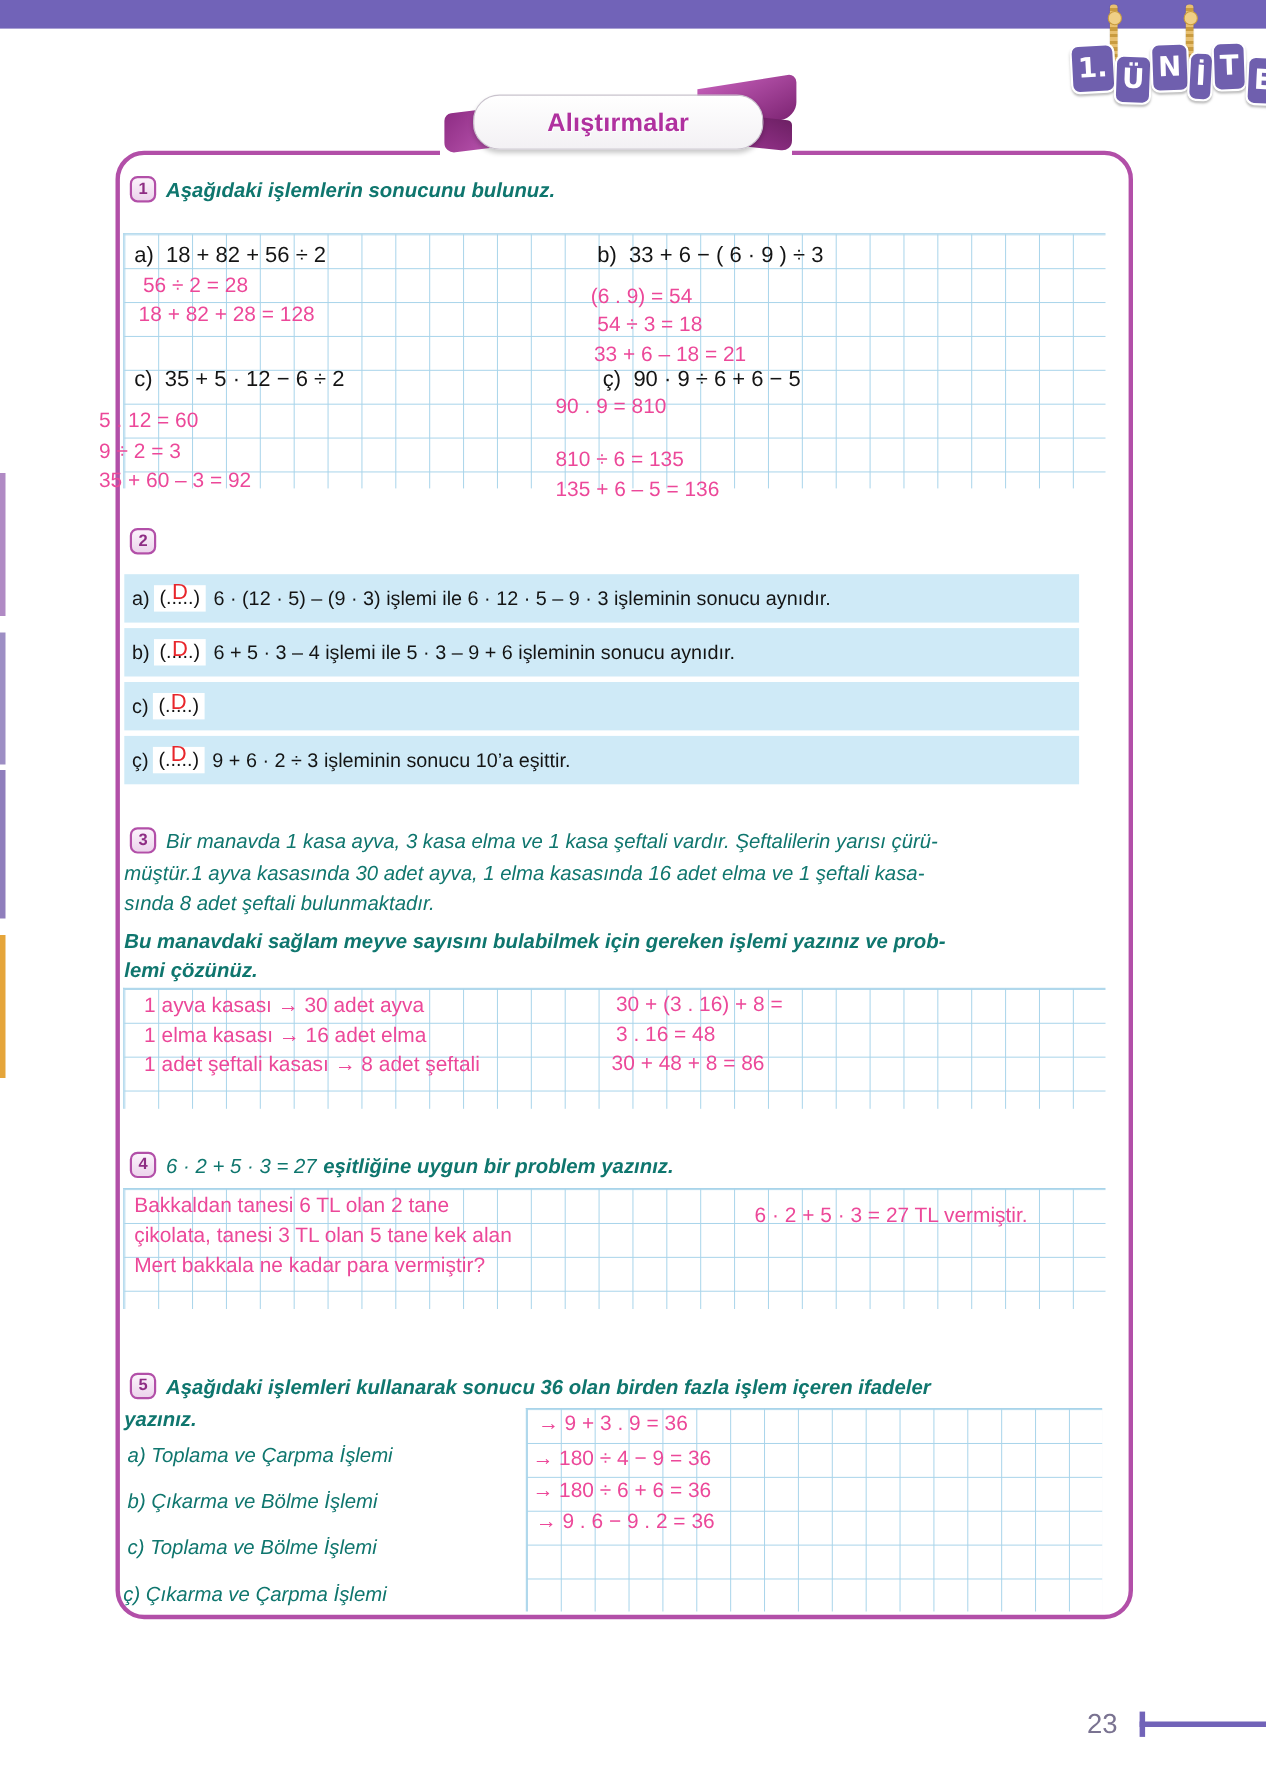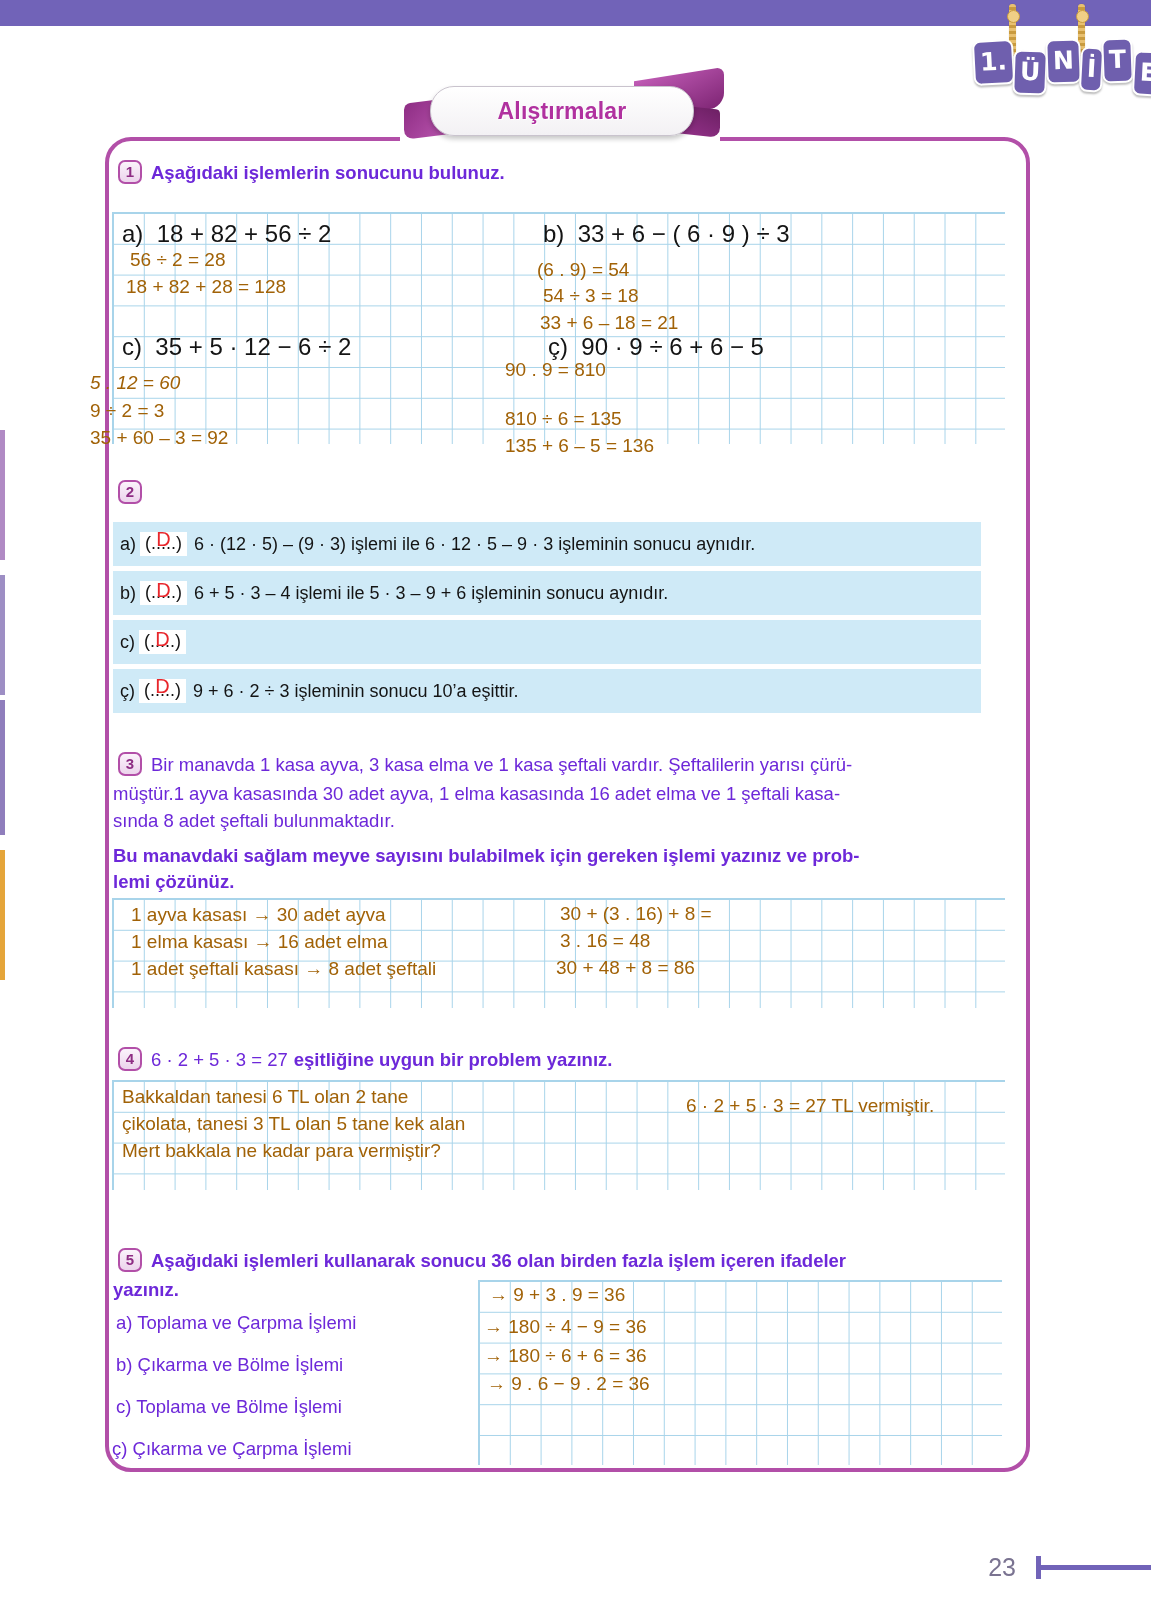--- a/index.html
+++ b/index.html
@@ -78,36 +78,36 @@
 
   
   .qrow{position:absolute;display:flex;align-items:flex-start;}
   .qnum{
      display:inline-block;width:24px;height:24px;box-sizing:border-box;
      border:2px solid #b24fa8;border-radius:7px;
      background:linear-gradient(#fbf3fb,#ecd4ec);
      color:#8e2d84;font-size:15px;font-weight:bold;line-height:20px;text-align:center;
      flex:none;margin-right:9px;
   }
-  .qtext{font-size:18.5px;font-weight:bold;line-height:1.42;color:#6d28d9;}
+  .qtext{font-size:18.5px;font-weight:bold;line-height:1.42;color:#0f766e;font-style:italic;}
   .qtext.normal{font-weight:normal;}
 
   
   .grid{
     position:absolute;box-sizing:border-box;
     background-image:
       linear-gradient(to right,#a8d4ea 1px,transparent 1px),
       linear-gradient(to bottom,#a8d4ea 1px,transparent 1px);
     background-size:30.8px 30.8px;
     background-position:0 0;
     border-top:1px solid #a8d4ea;
     border-left:1px solid #a8d4ea;
   }
-  .ink{position:absolute;color:#a16207;font-size:19px;line-height:1;white-space:nowrap;}
-  .black{position:absolute;color:#141414;font-size:24px;line-height:1;white-space:nowrap;}
+  .ink{position:absolute;color:#ec4899;font-size:19px;line-height:1;white-space:nowrap;}
+  .black{position:absolute;color:#141414;font-size:20px;line-height:1;white-space:nowrap;}
 
   
   .stmt{
     position:absolute;background:#cfeaf7;box-sizing:border-box;
     display:flex;align-items:center;padding-left:7px;
     font-size:18px;color:#141414;
   }
   .stmt .lab{flex:none;margin-right:2px;}
   .ansbox{
     flex:none;position:relative;background:#ffffff;
@@ -183,21 +183,21 @@
   <span>ç)</span>&nbsp;&nbsp;<span>90 · 9 ÷ 6 + 6 − 5</span>
 </div>
 
 <div class="ink" style="left:130px;top:250px;">56 ÷ 2 = 28</div>
 <div class="ink" style="left:126px;top:277px;">18 + 82 + 28 = 128</div>
 
 <div class="ink" style="left:537px;top:260px;">(6 . 9) = 54</div>
 <div class="ink" style="left:543px;top:286px;">54 ÷ 3 = 18</div>
 <div class="ink" style="left:540px;top:313px;">33 + 6 – 18 = 21</div>
 
-<div class="ink" style="left:90px;top:373px;font-style:italic;">5 . 12 = 60</div>
+<div class="ink" style="left:90px;top:373px;">5 . 12 = 60</div>
 <div class="ink" style="left:90px;top:401px;">9 ÷ 2 = 3</div>
 <div class="ink" style="left:90px;top:428px;">35 + 60 – 3 = 92</div>
 
 <div class="ink" style="left:505px;top:360px;">90 . 9 = 810</div>
 <div class="ink" style="left:505px;top:409px;">810 ÷ 6 = 135</div>
 <div class="ink" style="left:505px;top:436px;">135 + 6 – 5 = 136</div>
 
 <div class="qrow" style="left:118px;top:480px;width:890px;">
   <span class="qnum">2</span>
 </div>

